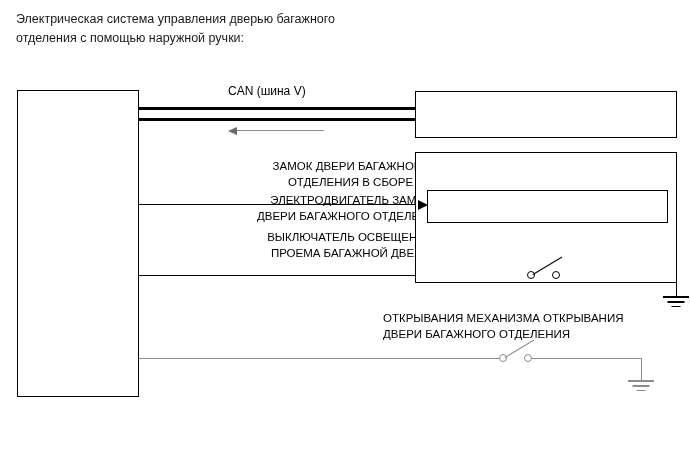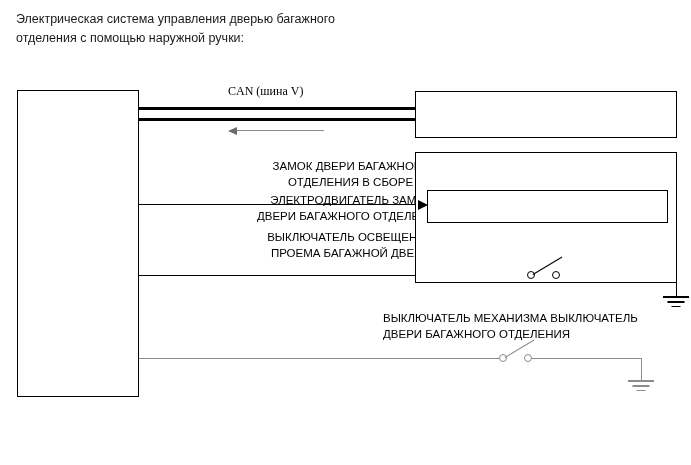--- a/index.html
+++ b/index.html
@@ -76,21 +76,21 @@
   #door-sw-label { top: 230px; }
 
   
   .free-label {
     position: absolute;
     font-size: 11.5px;
     line-height: 15.5px;
     color: #000000;
     white-space: pre-line;
   }
-  #can-label       { left: 228px; top: 84px;  font-size: 12px; font-family: Liberation Serif, serif; }
+  #can-label       { left: 228px; top: 84px;  font-size: 12px; }
   #speed-label     { left: 222px; top: 135px; text-align: center; }
   #release-label   { left: 383px; top: 310px; line-height: 16px; }
 
   
   .wire {
     position: absolute;
     background: #000000;
   }
   .wire-h { height: 1.4px; }
   .wire-v { width: 1.4px; }
@@ -240,21 +240,21 @@
   <div class="wire wire-h wire-gray" id="release-wire-h2"></div>
   <div class="wire wire-v wire-gray" id="release-wire-v"></div>
   <div class="sw-node sw-node-gray" id="release-node-a"></div>
   <div class="sw-node sw-node-gray" id="release-node-b"></div>
   <div class="sw-lever sw-lever-gray" id="release-lever"></div>
   <div class="gnd gnd-gray" id="release-gnd">
     <div class="gnd-bar gnd-b1"></div>
     <div class="gnd-bar gnd-b2"></div>
     <div class="gnd-bar gnd-b3"></div>
   </div>
-  <div class="free-label" id="release-label">ВЫКЛЮЧАТЕЛЬ МЕХАНИЗМА ВЫКЛЮЧАТЕЛЬ
+  <div class="free-label" id="release-label">ОТКРЫВАНИЯ МЕХАНИЗМА ОТКРЫВАНИЯ
 ДВЕРИ БАГАЖНОГО ОТДЕЛЕНИЯ</div>
 
   <div class="box" id="ecu-box"></div>
   <div class="box-label" id="ecu-label">ГЛАВНЫЙ ЭБУ
 КУЗОВА</div>
 
   <div class="box" id="cluster-box"></div>
   <div class="box-label" id="cluster-label">ЩИТОК ПРИБОРОВ В СБОРЕ</div>
 
   <div class="box" id="lock-box"></div>

